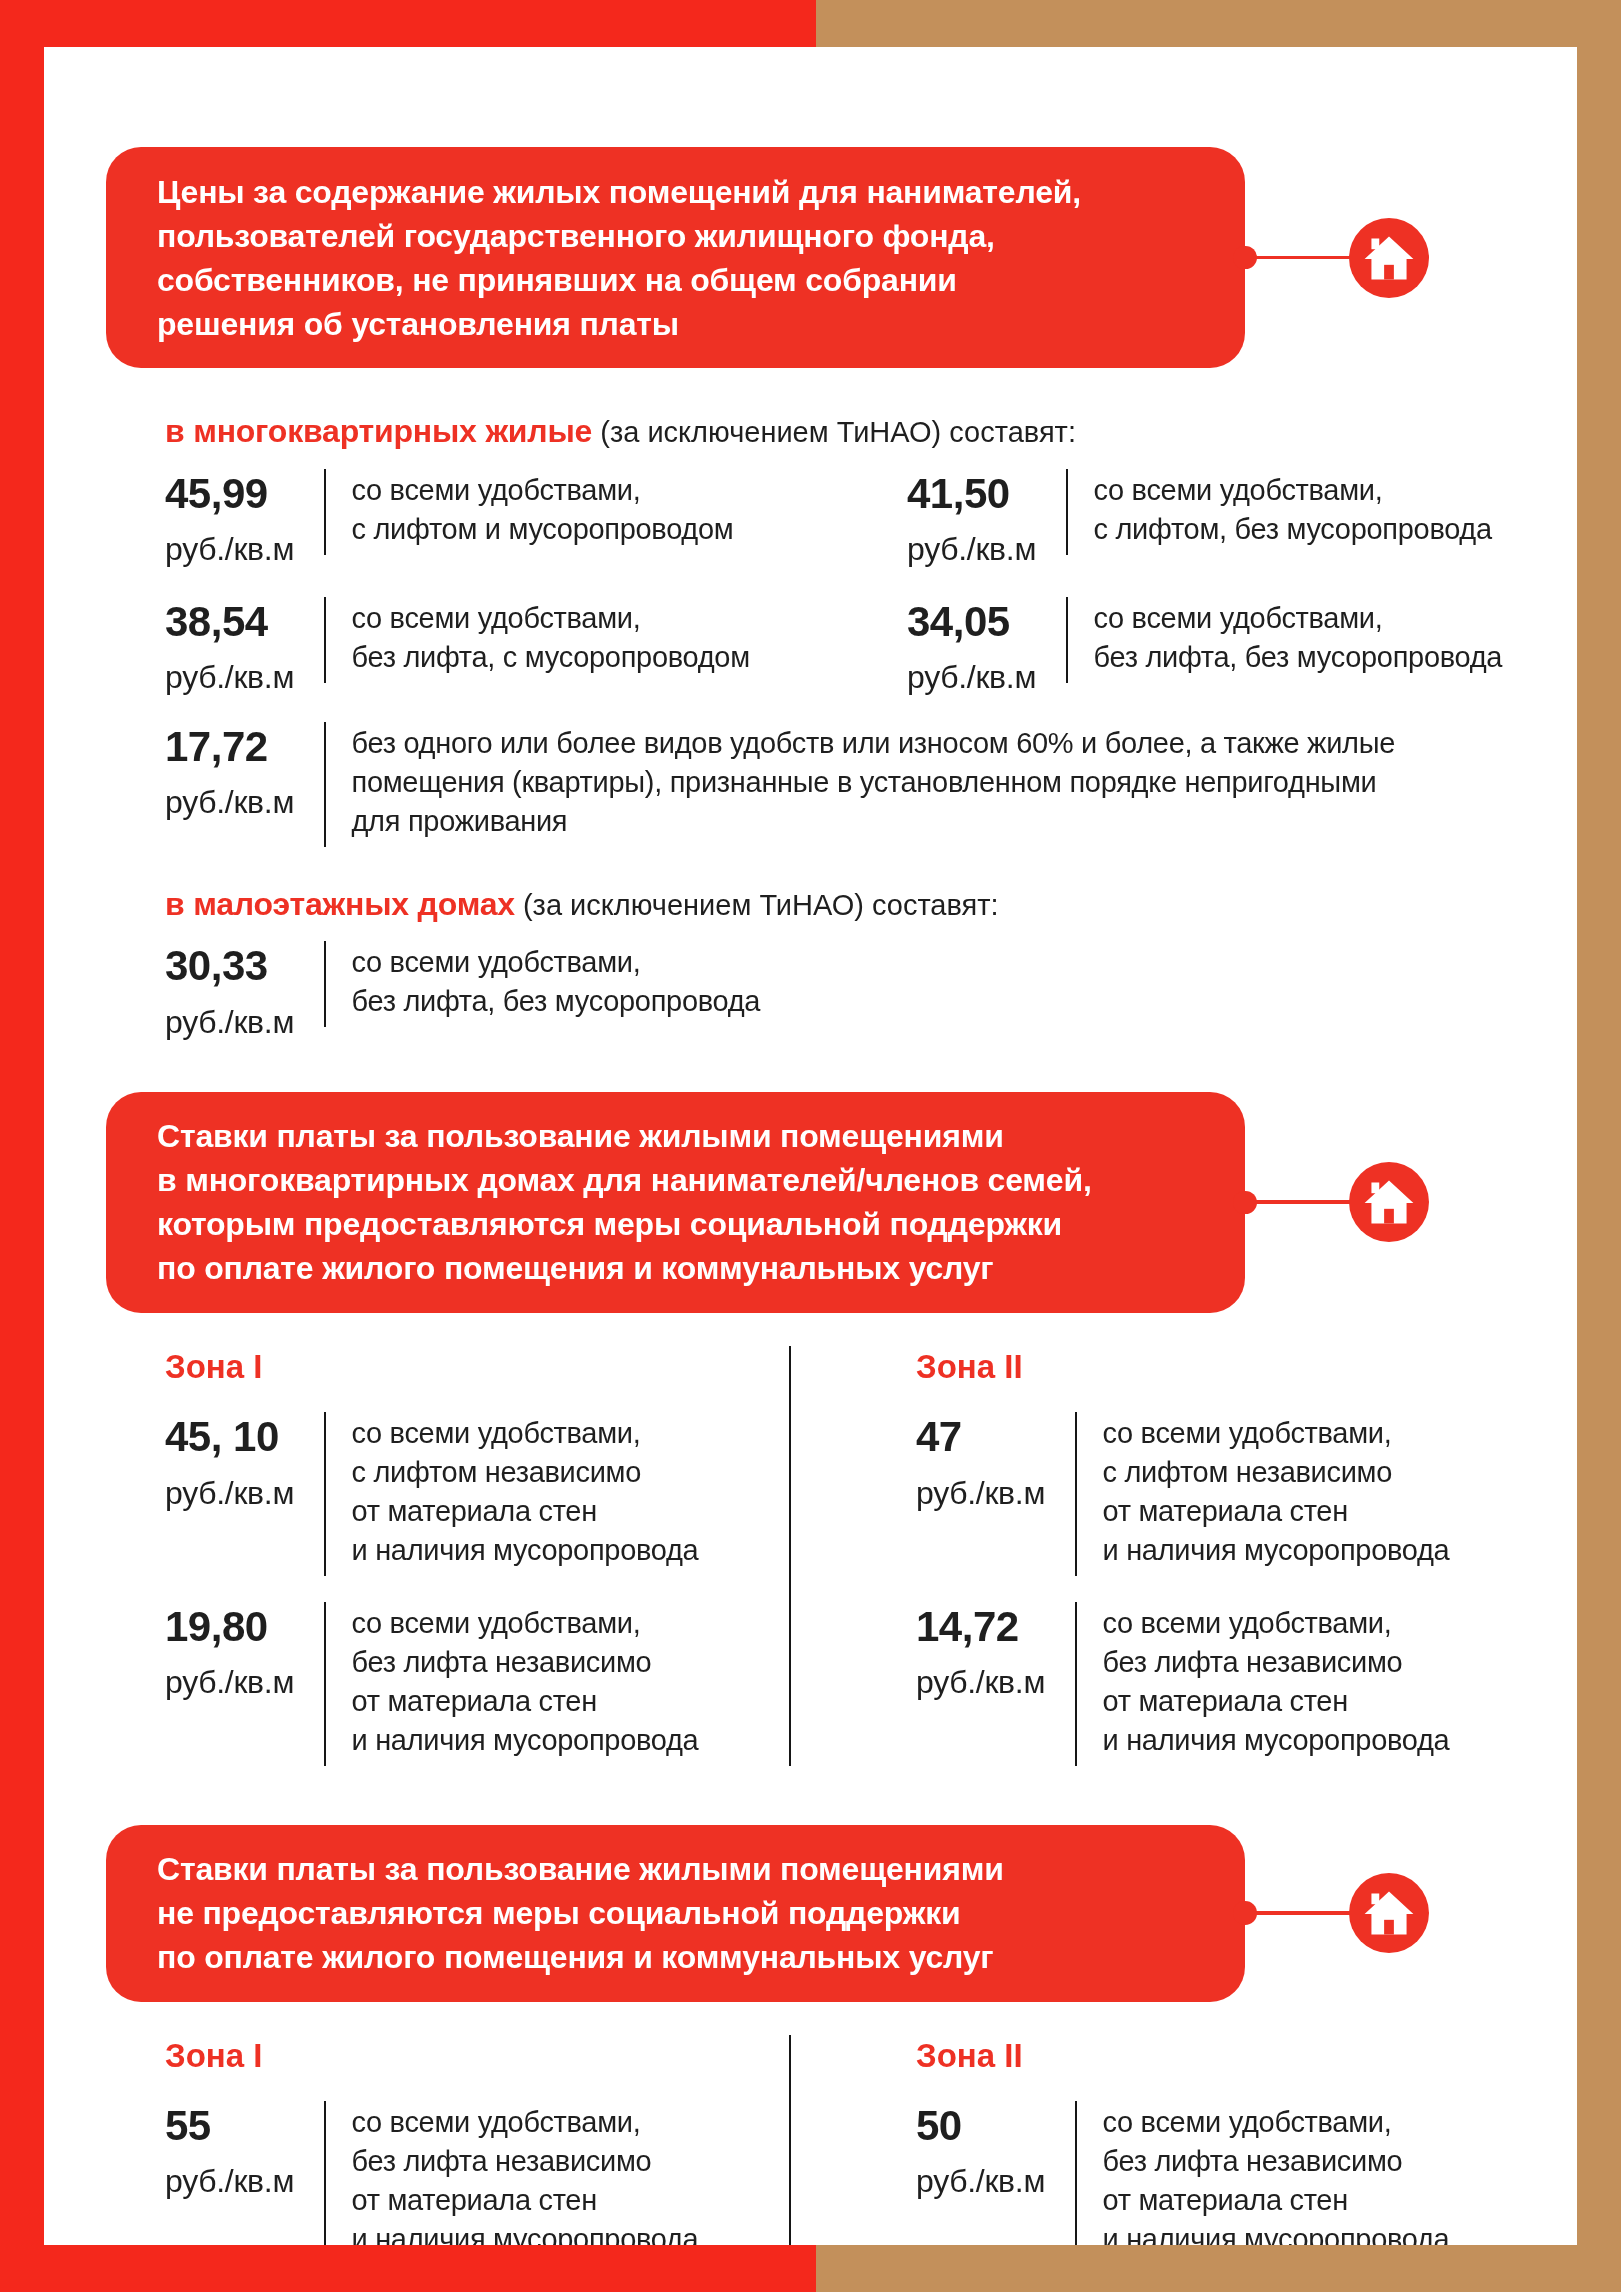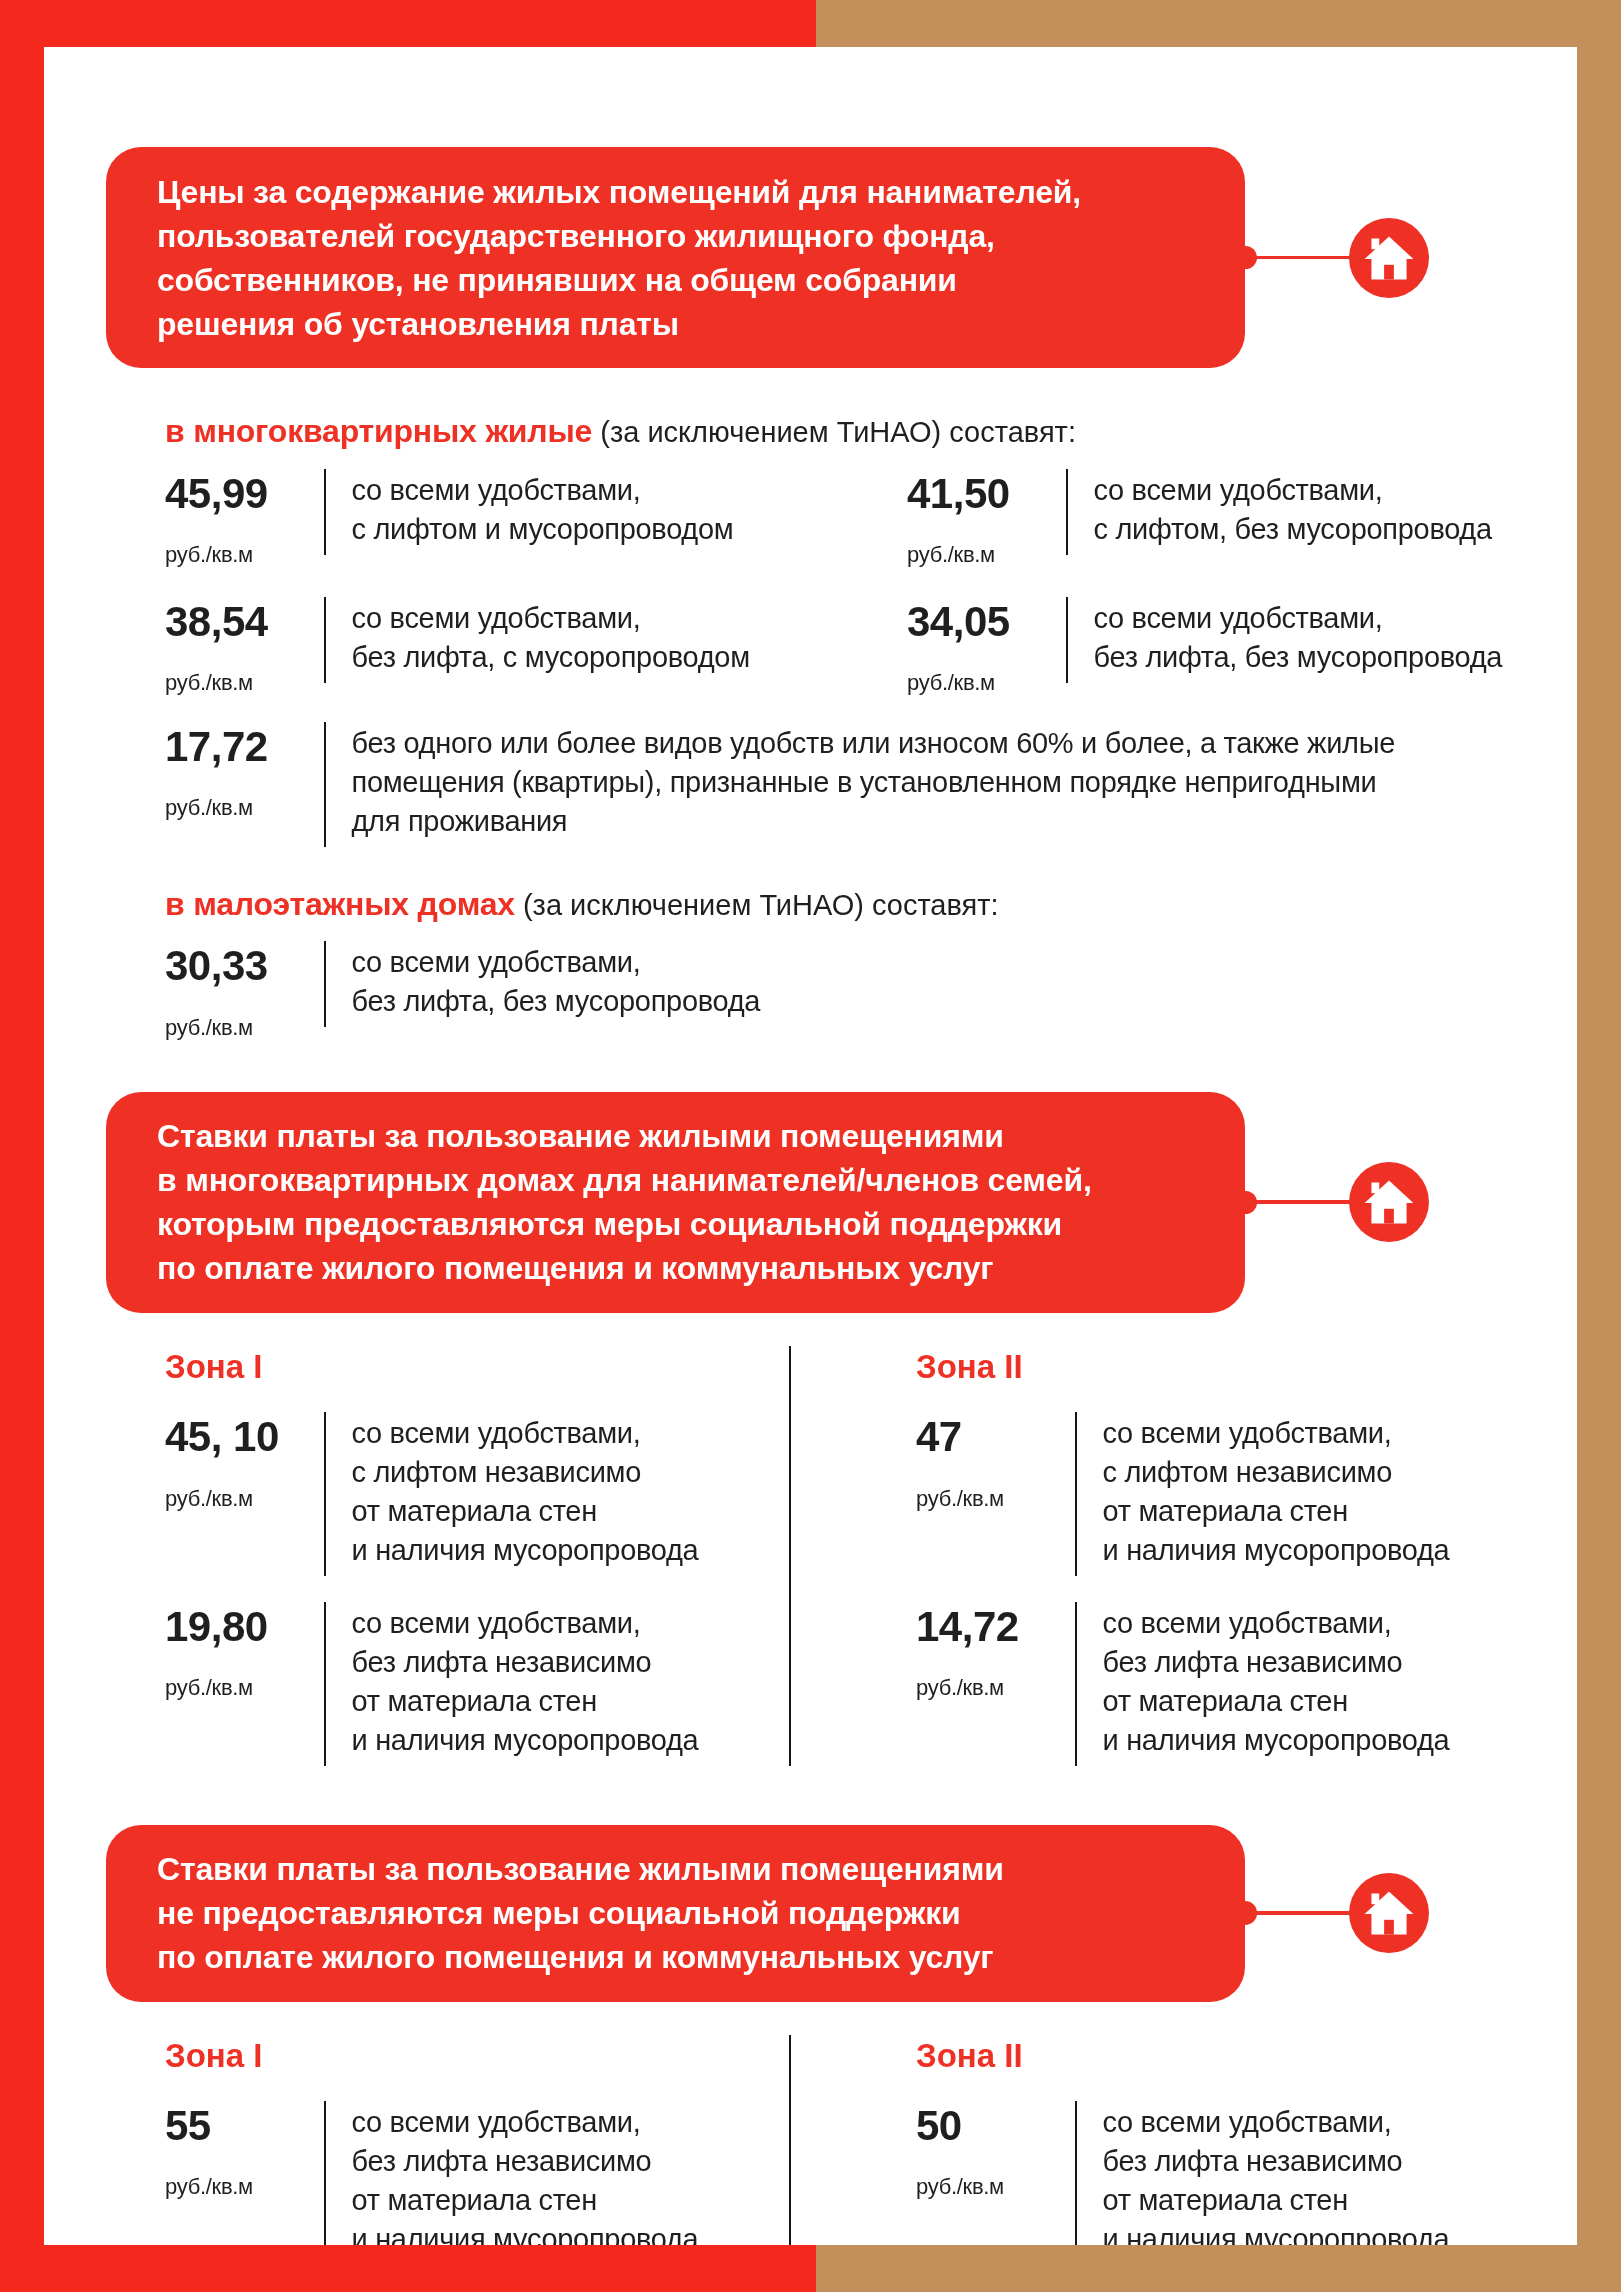--- a/index.html
+++ b/index.html
@@ -35,21 +35,21 @@
   .connector-line{width:96px;height:3.9px;background:var(--red);margin:0 -2px;flex:none;}
   .house-badge{width:80px;height:80px;flex:none;display:block;}
   
   .sec-heading{margin:0;font-size:29px;line-height:41px;}
   .h-accent{color:var(--red);font-weight:bold;font-size:32px;letter-spacing:-0.2px;}
   .h-rest{color:var(--ink);}
   
   .rate-row{display:flex;align-items:flex-start;}
   .rate-value{width:159px;flex:none;padding-top:2px;}
   .num{font-size:42px;font-weight:bold;line-height:1.08;letter-spacing:-0.5px;}
-  .unit{font-size:22px;margin-top:26px;letter-spacing:-0.3px;}
+  .unit{font-size:32px;margin-top:15px;letter-spacing:-0.3px;}
   .rate-desc{border-left:2px solid #161616;padding:2px 0 5.9px 25.5px;
     font-size:29px;line-height:39px;white-space:pre-line;letter-spacing:-0.3px;}
   .grid2{display:grid;grid-template-columns:742px 1fr;row-gap:29px;margin-top:15.7px;}
   .wide-row{margin-top:25.5px;}
   
   .zones{display:grid;grid-template-columns:624px 1fr;}
   .zone-col-right{border-left:2px solid #161616;padding-left:125px;}
   .zone-label{margin:0 0 25.5px;color:var(--red);font-weight:bold;font-size:33px;line-height:41px;}
   .zone-col .rate-row + .rate-row{margin-top:25.5px;}
   

